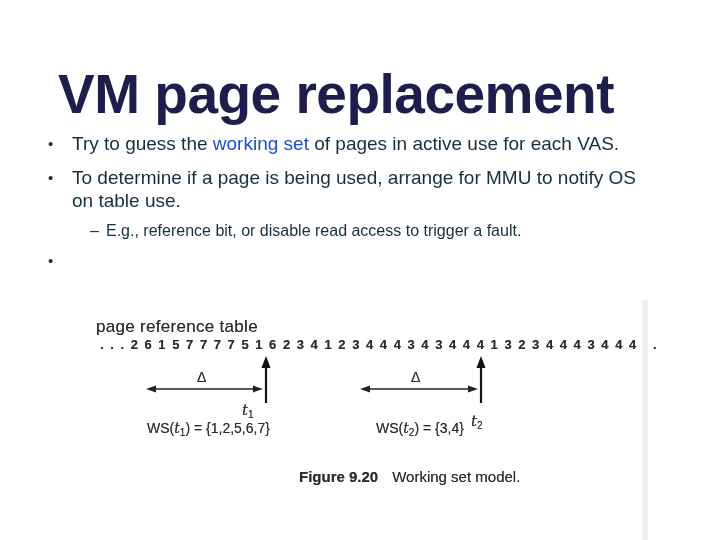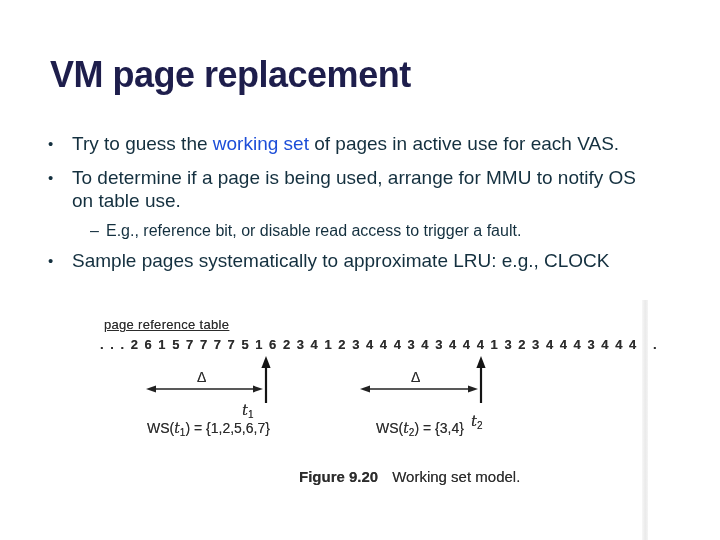--- a/index.html
+++ b/index.html
@@ -4,22 +4,22 @@
 <style>
   html,body{margin:0;padding:0;}
   body{
     width:720px;height:540px;background:#ffffff;overflow:hidden;position:relative;
     font-family:"Liberation Sans", sans-serif;
   }
   .slide{position:absolute;inset:0;}
 
   
   .title{
-    position:absolute;left:42px;top:46px;margin:8px;
-    font-size:36px;font-weight:bold;letter-spacing:-0.5px;
+    position:absolute;left:42px;top:46px;margin:16px;
+    font-size:55px;font-weight:bold;letter-spacing:-0.5px;
     color:#1e1e4c;white-space:nowrap;
   }
 
   
   .bullets{
     position:absolute;left:48px;top:132px;width:620px;
     color:#14303f;font-size:19px;line-height:23px;
   }
   .b-row{display:flex;align-items:flex-start;}
   .b-row .marker{flex:0 0 24px;width:24px;font-size:15px;line-height:23px;}
@@ -31,21 +31,21 @@
   .sub-row{margin-left:42px;font-size:16px;line-height:21px;}
   .sub-row .marker{flex:0 0 16px;width:16px;font-size:16px;line-height:21px;}
 
   
   .figure{position:absolute;inset:0;}
   .figure .ftext{
     position:absolute;color:#2c2c2c;
     text-shadow:0 0 .5px rgba(50,50,50,.65);
     white-space:nowrap;
   }
-  .fig-label{left:104px;top:317px;font-size:13px;letter-spacing:.3px;text-decoration:underline;}
+  .fig-label{left:96px;top:317px;font-size:17px;letter-spacing:.3px;}
   .fig-seq{
     left:100px;top:337px;font-size:13px;font-weight:bold;color:#181818;
     word-spacing:2.6px;letter-spacing:.2px;
   }
   .fig-arrows{position:absolute;left:90px;top:300px;}
   .delta{font-size:14px;color:#222;}
   .d1{left:197px;top:369px;}
   .d2{left:411px;top:369px;}
   .tlab{font-size:15px;color:#1c1c1c;}
   .tlab i,.ws i{font-family:"DejaVu Serif", serif;font-style:italic;}
@@ -87,21 +87,20 @@
     <div class="b-row sub-row mt8">
       <span class="marker">–</span>
       <div class="b-text">
         <span class="line">E.g., reference bit, or disable read access to trigger a fault.</span>
       </div>
     </div>
 
     <div class="b-row mt8">
       <span class="marker">•</span>
       <div class="b-text">
-        <span class="line">Sample pages systematically to approximate LRU: e.g., CLOCK</span>
       </div>
     </div>
 
   </div>
 
   <div class="figure">
 
     <div class="ftext fig-label">page reference table</div>
 
     <div class="ftext fig-seq">. . . 2 6 1 5 7 7 7 7 5 1 6 2 3 4 1 2 3 4 4 4 3 4 3 4 4 4 1 3 2 3 4 4 4 3 4 4 4 . .</div>

